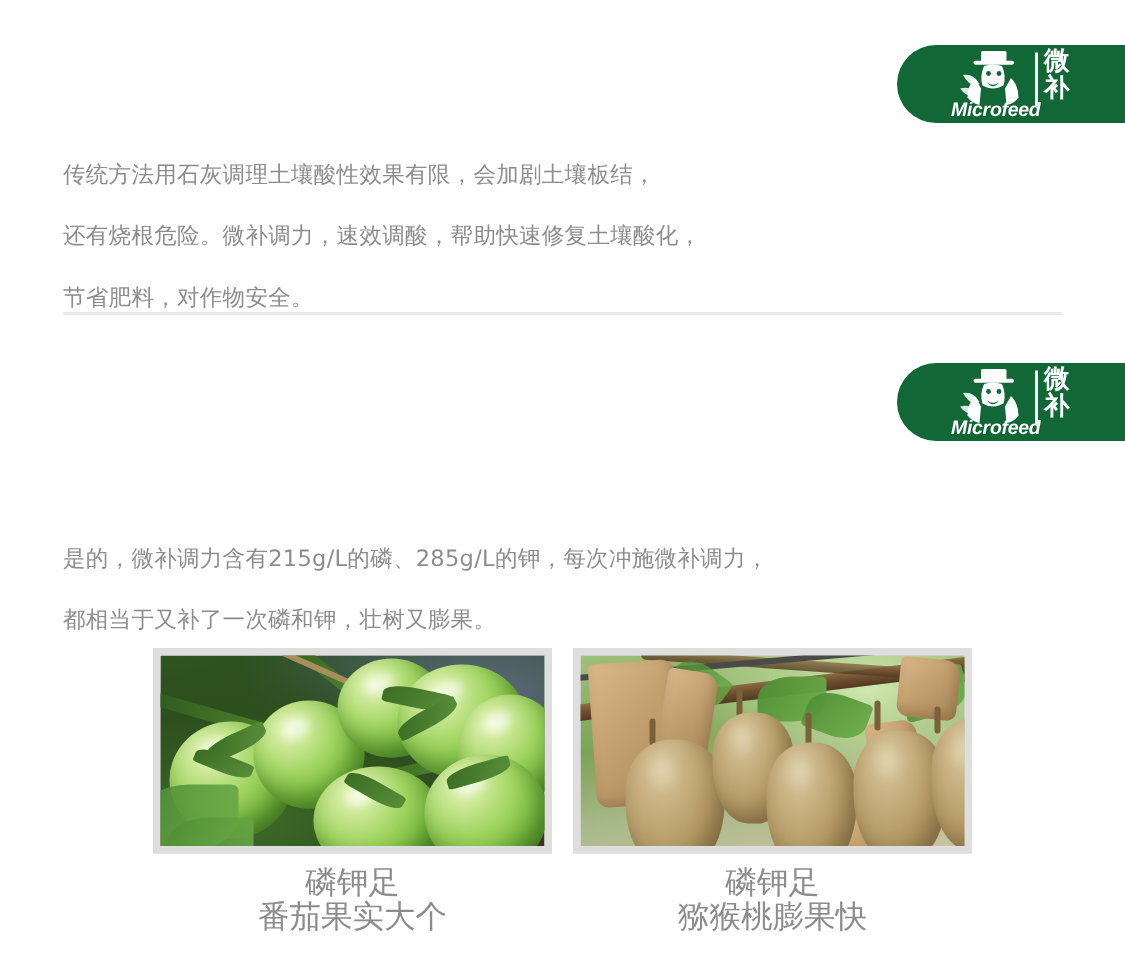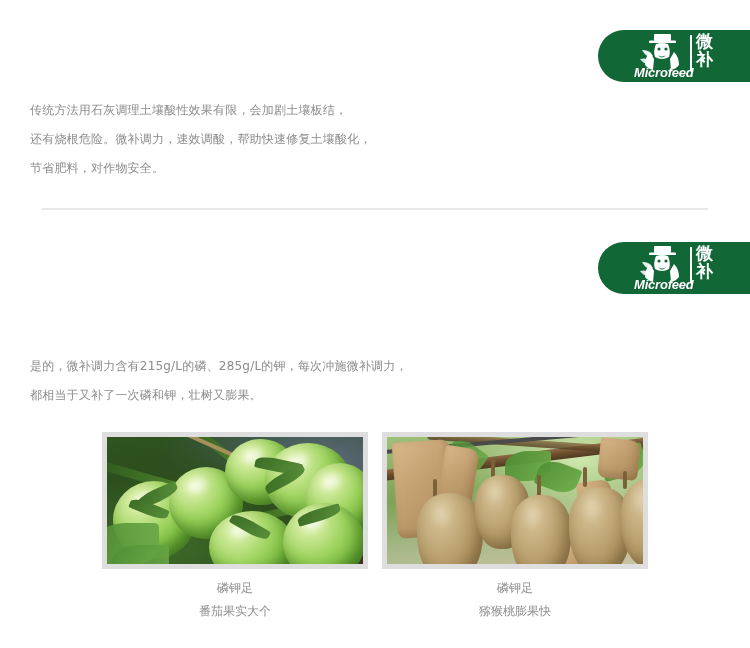--- a/index.html
+++ b/index.html
@@ -95,24 +95,24 @@
     letter-spacing: 0.5px;
     line-height: 38px;
     white-space: pre-line;
     font-family: "DejaVu Sans", "Liberation Sans", sans-serif;
   }
   .title-one { top: 45px; }
   .title-two { top: 258px; }
 
   .section-body {
     position: absolute;
-    left: 30px;
+    left: 42px;
     color: #8c8c8c;
-    font-size: 12px;
-    line-height: 29px;
+    font-size: 15px;
+    line-height: 41px;
     letter-spacing: 0.2px;
     white-space: pre-line;
     font-family: "DejaVu Sans", "Liberation Sans", sans-serif;
   }
   .body-one { top: 96px; }
   .body-two { top: 352px; }
 
   .divider {
     position: absolute;
     left: 42px;
@@ -151,21 +151,21 @@
   .photo-inner {
     position: absolute;
     inset: 0;
     overflow: hidden;
   }
 
   .photo-caption {
     margin-top: 8px;
     text-align: center;
     color: #8c8c8c;
-    font-size: 12px;
+    font-size: 21px;
     line-height: 23px;
     white-space: pre-line;
     font-family: "DejaVu Sans", "Liberation Sans", sans-serif;
   }
 
   
   .scene { position: absolute; inset: 0; }
   .tomato-scene {
     background:
       radial-gradient(ellipse at 20% 85%, #3f6b2a 0%, #2d4f1d 45%, rgba(45,79,29,0) 70%),

